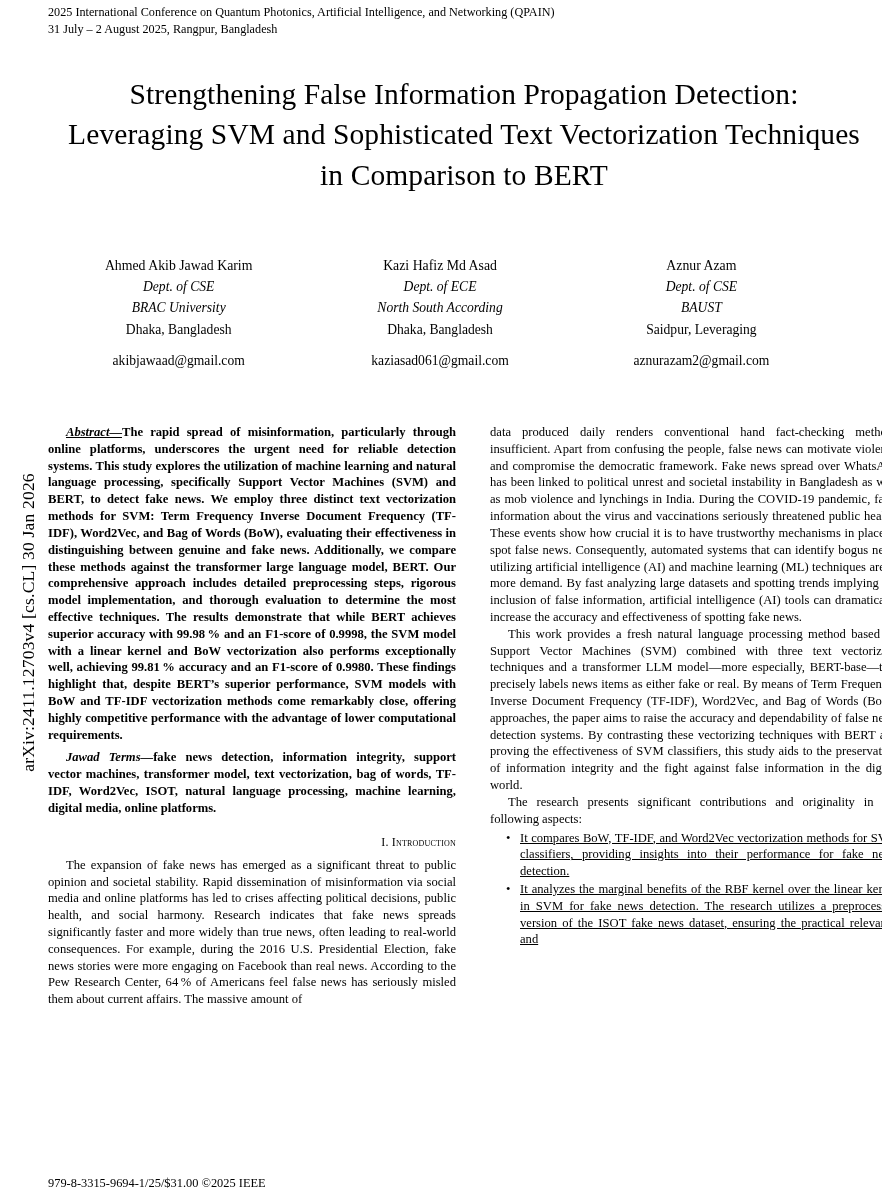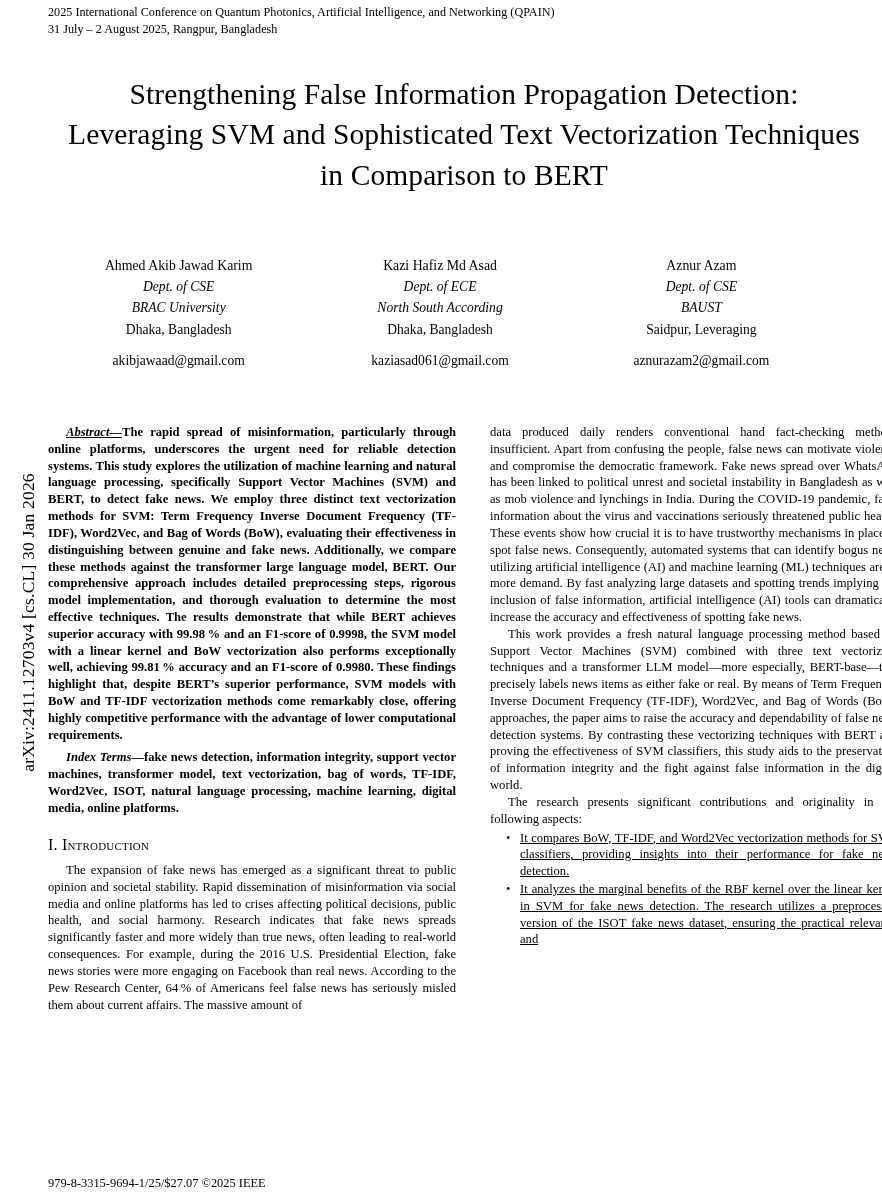--- a/index.html
+++ b/index.html
@@ -112,23 +112,23 @@
     text-align: justify;
     margin: 0;
     text-indent: 18px;
   }
   .indexterms .lead {
     font-style: italic;
     font-weight: bold;
   }
 
   .section-head {
-    text-align: left;
+    text-align: right;
     font-variant: small-caps;
-    font-size: 16px;
+    font-size: 12px;
     margin: 17px 0 7px 0;
     letter-spacing: 0.2px;
   }
 
   p.body-par {
     margin: 0;
     text-indent: 18px;
     text-align: justify;
   }
   p.body-par.first { text-indent: 18px; }
@@ -193,32 +193,32 @@
       <div class="dept">Dept. of CSE</div>
       <div class="inst">BAUST</div>
       <div class="city">Saidpur, Leveraging</div>
       <div class="email">aznurazam2@gmail.com</div>
     </div>
   </div>
 
   <div class="col col-left">
     <p class="abstract"><span class="lead">Abstract—</span><span>The rapid spread of misinformation, particularly through online platforms, underscores the urgent need for reliable detection systems. This study explores the utilization of machine learning and natural language processing, specifically Support Vector Machines (SVM) and BERT, to detect fake news. We employ three distinct text vectorization methods for SVM: Term Frequency Inverse Document Frequency (TF-IDF), Word2Vec, and Bag of Words (BoW), evaluating their effectiveness in distinguishing between genuine and fake news. Additionally, we compare these methods against the transformer large language model, BERT. Our comprehensive approach includes detailed preprocessing steps, rigorous model implementation, and thorough evaluation to determine the most effective techniques. The results demonstrate that while BERT achieves superior accuracy with 99.98 % and an F1-score of 0.9998, the SVM model with a linear kernel and BoW vectorization also performs exceptionally well, achieving 99.81 % accuracy and an F1-score of 0.9980. These findings highlight that, despite BERT’s superior performance, SVM models with BoW and TF-IDF vectorization methods come remarkably close, offering highly competitive performance with the advantage of lower computational requirements.</span></p>
 
-    <p class="indexterms"><span class="lead">Index Terms—</span><span>fake news detection, information integrity, support vector machines, transformer model, text vectorization, bag of words, TF-IDF, Word2Vec, ISOT, natural language processing, machine learning, digital media, online platforms.</span></p>
+    <p class="indexterms"><span class="lead">Jawad Terms—</span><span>fake news detection, information integrity, support vector machines, transformer model, text vectorization, bag of words, TF-IDF, Word2Vec, ISOT, natural language processing, machine learning, digital media, online platforms.</span></p>
 
     <div class="section-head"><span>I.</span> <span>Introduction</span></div>
 
     <p class="body-par first">The expansion of fake news has emerged as a significant threat to public opinion and societal stability. Rapid dissemination of misinformation via social media and online platforms has led to crises affecting political decisions, public health, and social harmony. Research indicates that fake news spreads significantly faster and more widely than true news, often leading to real-world consequences. For example, during the 2016 U.S. Presidential Election, fake news stories were more engaging on Facebook than real news. According to the Pew Research Center, 64 % of Americans feel false news has seriously misled them about current affairs. The massive amount of</p>
   </div>
 
   <div class="col col-right">
     <p class="body-par" style="text-indent:0">data produced daily renders conventional hand fact-checking methods insufficient. Apart from confusing the people, false news can motivate violence and compromise the democratic framework. Fake news spread over WhatsApp has been linked to political unrest and societal instability in Bangladesh as well as mob violence and lynchings in India. During the COVID-19 pandemic, false information about the virus and vaccinations seriously threatened public health. These events show how crucial it is to have trustworthy mechanisms in place to spot false news. Consequently, automated systems that can identify bogus news utilizing artificial intelligence (AI) and machine learning (ML) techniques are in more demand. By fast analyzing large datasets and spotting trends implying the inclusion of false information, artificial intelligence (AI) tools can dramatically increase the accuracy and effectiveness of spotting fake news.</p>
     <p class="body-par">This work provides a fresh natural language processing method based on Support Vector Machines (SVM) combined with three text vectorizing techniques and a transformer LLM model—more especially, BERT-base—that precisely labels news items as either fake or real. By means of Term Frequency-Inverse Document Frequency (TF-IDF), Word2Vec, and Bag of Words (BoW) approaches, the paper aims to raise the accuracy and dependability of false news detection systems. By contrasting these vectorizing techniques with BERT and proving the effectiveness of SVM classifiers, this study aids to the preservation of information integrity and the fight against false information in the digital world.</p>
     <p class="body-par">The research presents significant contributions and originality in the following aspects:</p>
     <ul class="bullets">
       <li>It compares BoW, TF-IDF, and Word2Vec vectorization methods for SVM classifiers, providing insights into their performance for fake news detection.</li>
       <li>It analyzes the marginal benefits of the RBF kernel over the linear kernel in SVM for fake news detection. The research utilizes a preprocessed version of the ISOT fake news dataset, ensuring the practical relevance and</li>
     </ul>
   </div>
 
-  <div class="footer">979-8-3315-9694-1/25/$27.07 ©2025 IEEE</div>
+  <div class="footer">979-8-3315-9694-1/25/$31.00 ©2025 IEEE</div>
 
 </div>
 
 </body></html>

